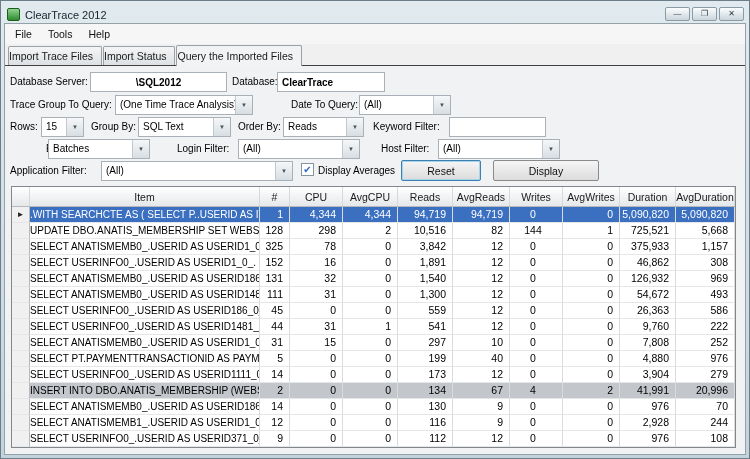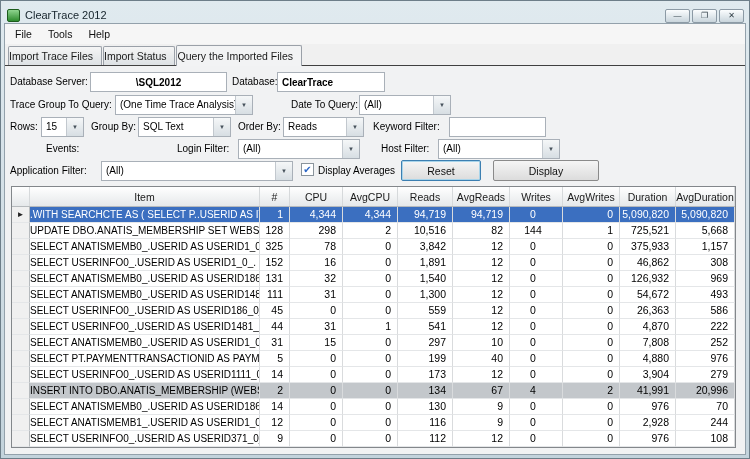--- a/index.html
+++ b/index.html
@@ -1,20 +1,20 @@
 <!DOCTYPE html>
 <html><head>
 <meta charset="utf-8">
 <style>
   * { margin:0; padding:0; box-sizing:border-box; }
   html,body { width:750px; height:459px; overflow:hidden; }
   body { font-family:"Liberation Sans", sans-serif; background:#e8e8e8; }
 
   .window { width:750px; height:459px; background:linear-gradient(#e0eaef,#c3d3dc); border:1px solid #6d7e89; position:relative; }
-  .titlebar { height:20px; display:flex; align-items:flex-start; padding:8px 5px 0 6px; }
+  .titlebar { height:20px; display:flex; align-items:flex-end; padding:8px 5px 0 6px; }
   .app-icon { width:13px; height:13px; background:linear-gradient(#8fd48f,#2e8b2e); border:1px solid #1c5c1c; border-radius:2px; margin-right:5px; flex:none; }
   .title-text { font-size:11px; color:#15232b; flex:1; white-space:nowrap; }
   .winbtns { display:flex; gap:2px; }
   .winbtn { width:25px; height:14px; border:1px solid #8c9aa5; border-radius:2px; background:linear-gradient(#fbfdfe,#c9d5dc); font-size:8px; line-height:12px; text-align:center; color:#2e3c45; }
 
   .client { position:absolute; left:3px; right:3px; top:22px; bottom:3px; background:#f0f0f0; border:1px solid #93a1ab; display:flex; flex-direction:column; }
   .menubar { height:20px; background:#f6f6f6; display:flex; align-items:stretch; padding-left:2px; }
   .menu-item { font-size:10.5px; padding:4px 8px 0 8px; color:#101010; }
 
   .tabstrip { height:21px; display:flex; align-items:flex-end; padding-left:3px; position:relative; z-index:2; }
@@ -115,20 +115,24 @@
       </div>
       <div class="lbl" style="left:233px; top:55px;">Order By:</div>
       <div class="combo" style="left:278px; top:51px; width:81px;">
         <div class="cval">Reads</div>
         <div class="carr">▼</div>
       </div>
       <div class="lbl" style="left:368px; top:55px;">Keyword Filter:</div>
       <div class="tb" style="left:444px; top:51px; width:97px;"></div>
 
       <div class="lbl" style="left:5px; top:77px;padding-left:36px;">Events:</div>
+      <div class="combo" style="left:43px; top:73px; width:102px;">
+        <div class="cval">Batches</div>
+        <div class="carr">▼</div>
+      </div>
       <div class="lbl" style="left:172px; top:77px;">Login Filter:</div>
       <div class="combo" style="left:233px; top:73px; width:122px;">
         <div class="cval">(All)</div>
         <div class="carr">▼</div>
       </div>
       <div class="lbl" style="left:376px; top:77px;">Host Filter:</div>
       <div class="combo" style="left:433px; top:73px; width:122px;">
         <div class="cval">(All)</div>
         <div class="carr">▼</div>
       </div>
@@ -252,21 +256,21 @@
             <div class="grow">
               <div class="selcol"></div>
               <div class="item">SELECT USERINFO0_.USERID AS USERID1481_0_.. US...</div>
               <div class="num">44</div>
               <div class="num">31</div>
               <div class="num">1</div>
               <div class="num">541</div>
               <div class="num">12</div>
               <div class="num">0</div>
               <div class="num">0</div>
-              <div class="num">4,870</div>
+              <div class="num">9,760</div>
               <div class="num">222</div>
             </div>
             <div class="grow">
               <div class="selcol"></div>
               <div class="item">SELECT ANATISMEMB0_.USERID AS USERID1_0_.. BR...</div>
               <div class="num">31</div>
               <div class="num">15</div>
               <div class="num">0</div>
               <div class="num">297</div>
               <div class="num">10</div>

